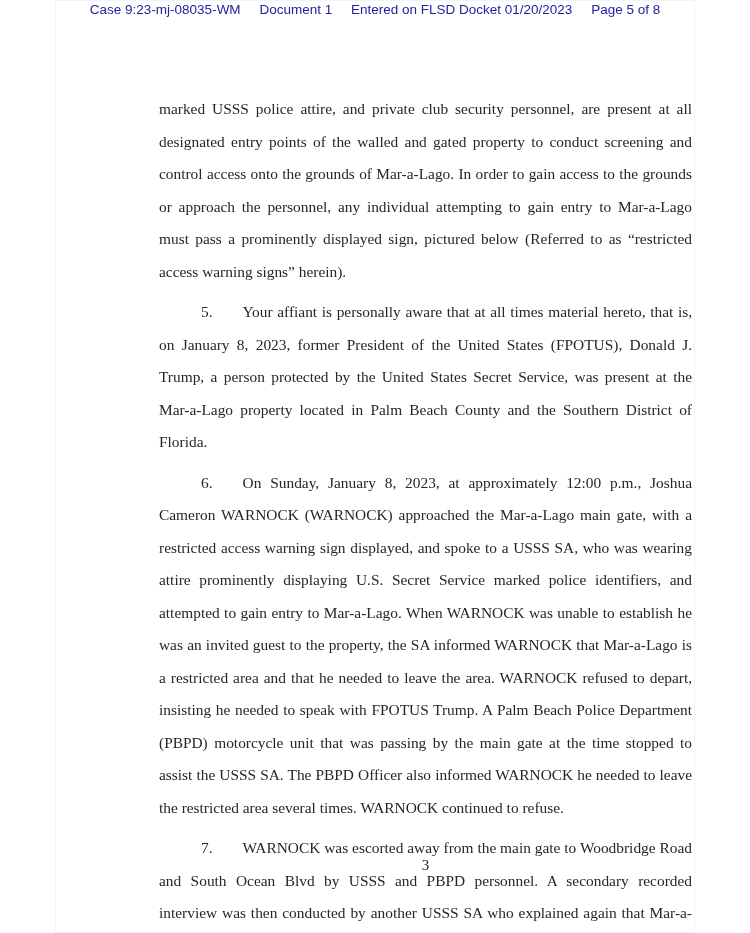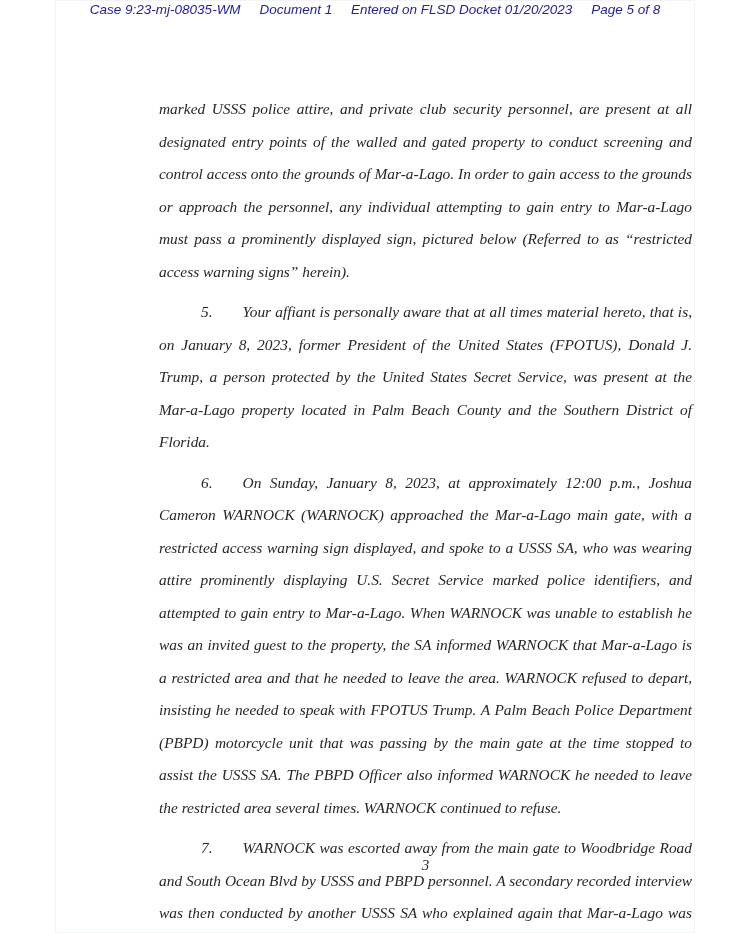--- a/index.html
+++ b/index.html
@@ -11,21 +11,20 @@
 
   .page {
     position: relative;
     width: 640px;
     height: 933px;
     margin: 0 auto;
     background: #ffffff;
     overflow: hidden;
     box-shadow: inset 0 0 0 1px #f3f4fa; 
     font-family: "Liberation Serif", serif;
-    font-style: italic;
   }
 
   .ecf-header {
     position: absolute;
     top: 1px;
     left: 0;
     right: 0;
     text-align: center;
     white-space: nowrap;
     font-family: "Liberation Sans", sans-serif;

